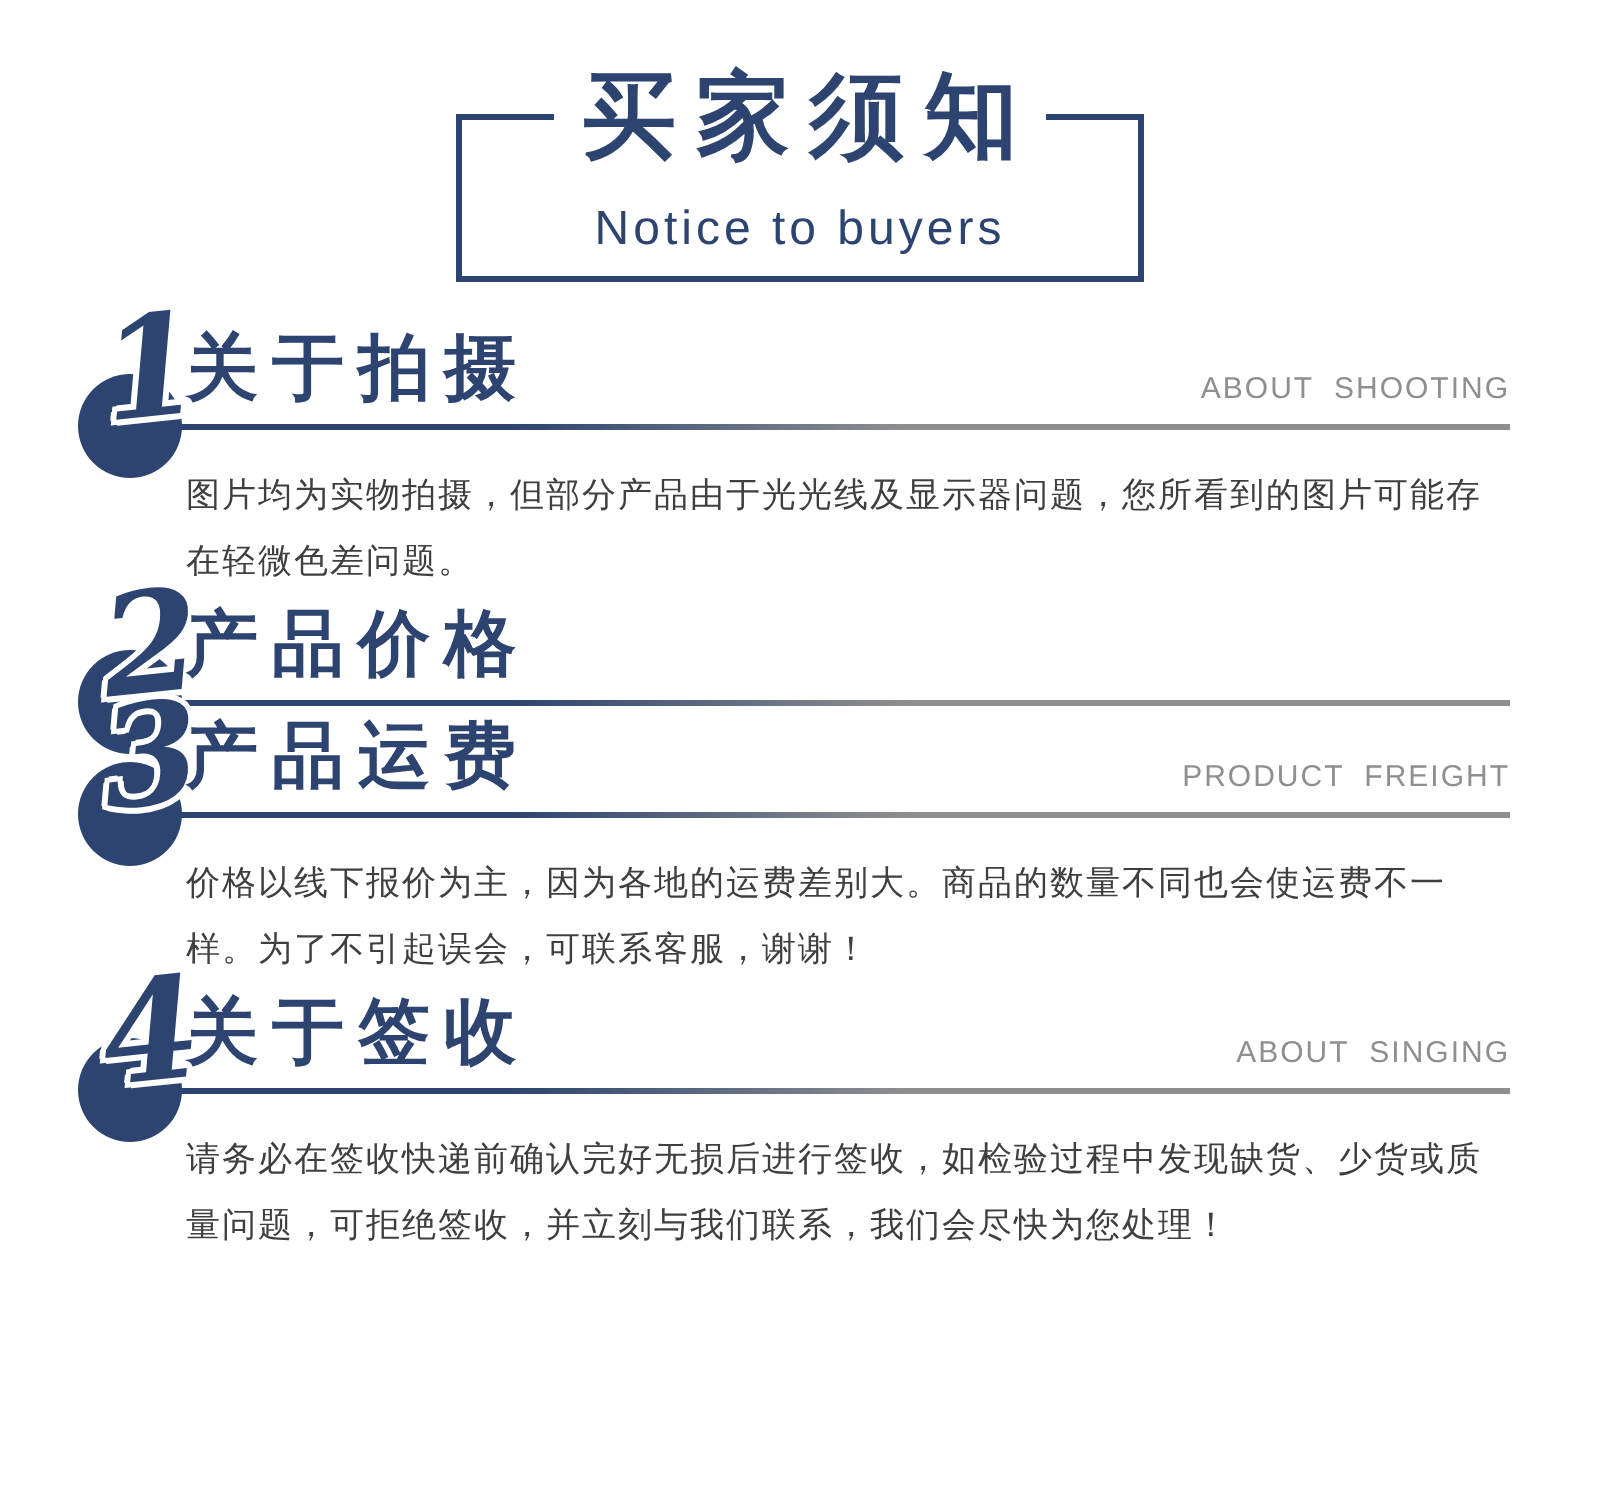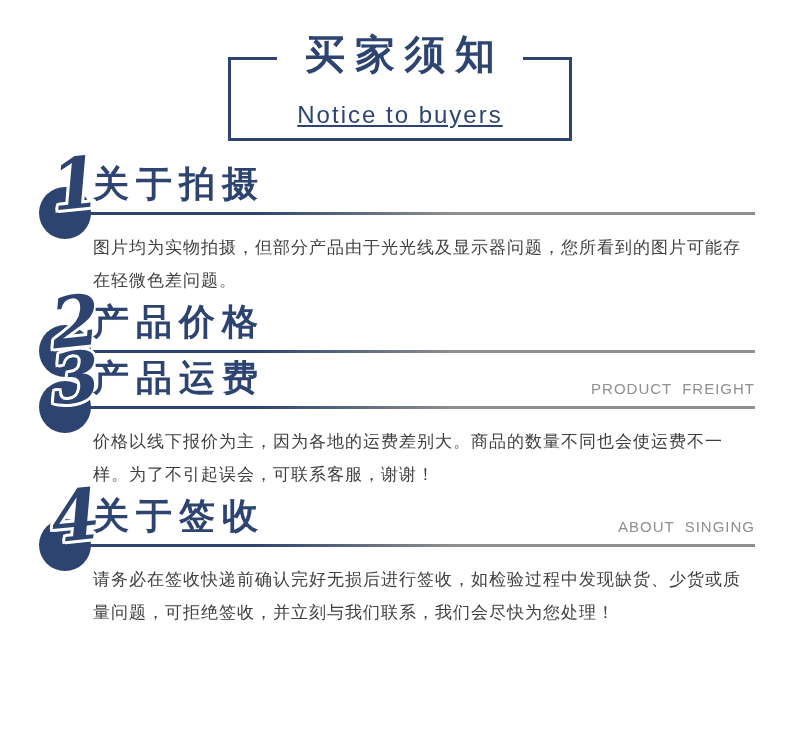--- a/index.html
+++ b/index.html
@@ -25,31 +25,30 @@
     border-bottom:3px solid var(--navy);
   }
   .header-box::before,.header-box::after{
     content:"";position:absolute;top:0;width:46px;height:3px;background:var(--navy);
   }
   .header-box::before{left:0;}
   .header-box::after{right:0;}
   .page-title{
     position:absolute;top:-30px;left:0;right:0;
     text-align:center;
-    font-size:40px;font-weight:bold;color:var(--navy);
+    font-size:47px;font-weight:bold;color:var(--navy);
     letter-spacing:10px;text-indent:10px;
     white-space:nowrap;
   }
   .page-subtitle{
     position:absolute;top:44px;left:0;right:0;
     text-align:center;
     font-size:24px;color:var(--navy);
     letter-spacing:2px;font-weight:500;
     white-space:nowrap;
-    text-decoration:underline;
   }
 
   
   .sections{margin:0 45px;}
   .section{position:relative;margin-top:4px;}
   .section:first-child{margin-top:22px;}
   .sec-head{position:relative;height:52px;}
 
   .num-wrap{position:absolute;left:-6px;top:-6px;width:74px;height:82px;}
   .num-circle{
@@ -103,20 +102,21 @@
 
 <div class="sections">
 
   <div class="section">
     <div class="sec-head">
       <div class="num-wrap">
         <div class="num-circle"></div>
         <div class="num-digit">1</div>
       </div>
       <div class="cn-title">关于拍摄</div>
+      <div class="en-label">ABOUT SHOOTING</div>
       <div class="rule"></div>
     </div>
     <p class="body-text">图片均为实物拍摄，但部分产品由于光光线及显示器问题，您所看到的图片可能存在轻微色差问题。</p>
   </div>
 
   <div class="section">
     <div class="sec-head">
       <div class="num-wrap">
         <div class="num-circle"></div>
         <div class="num-digit">2</div>

